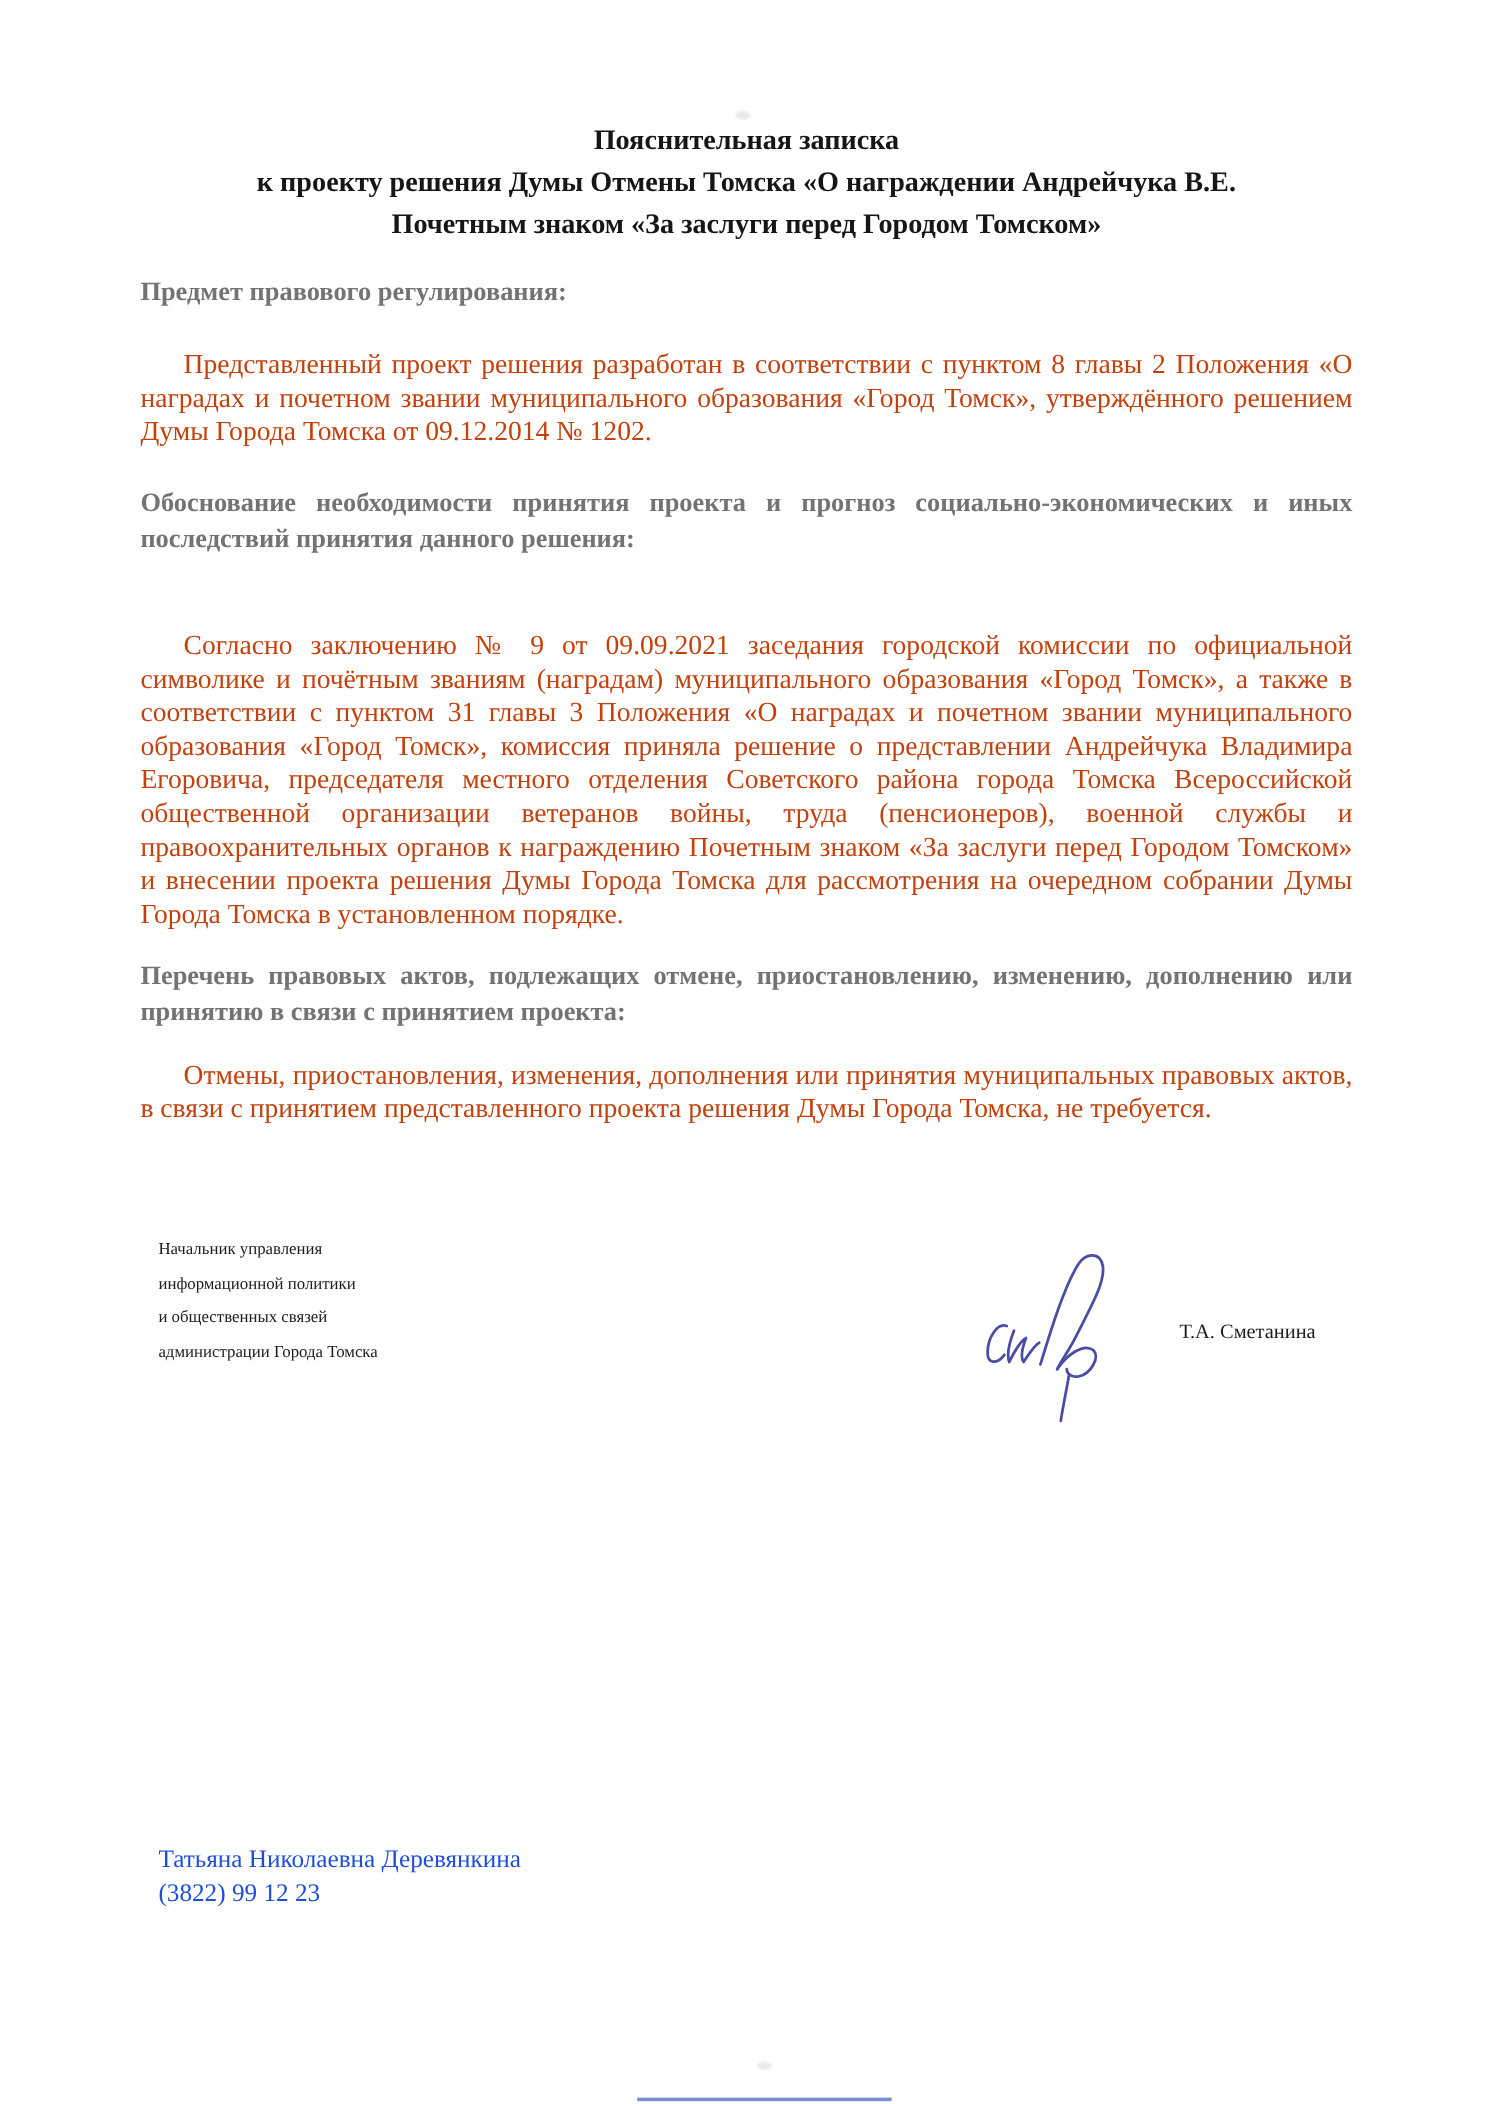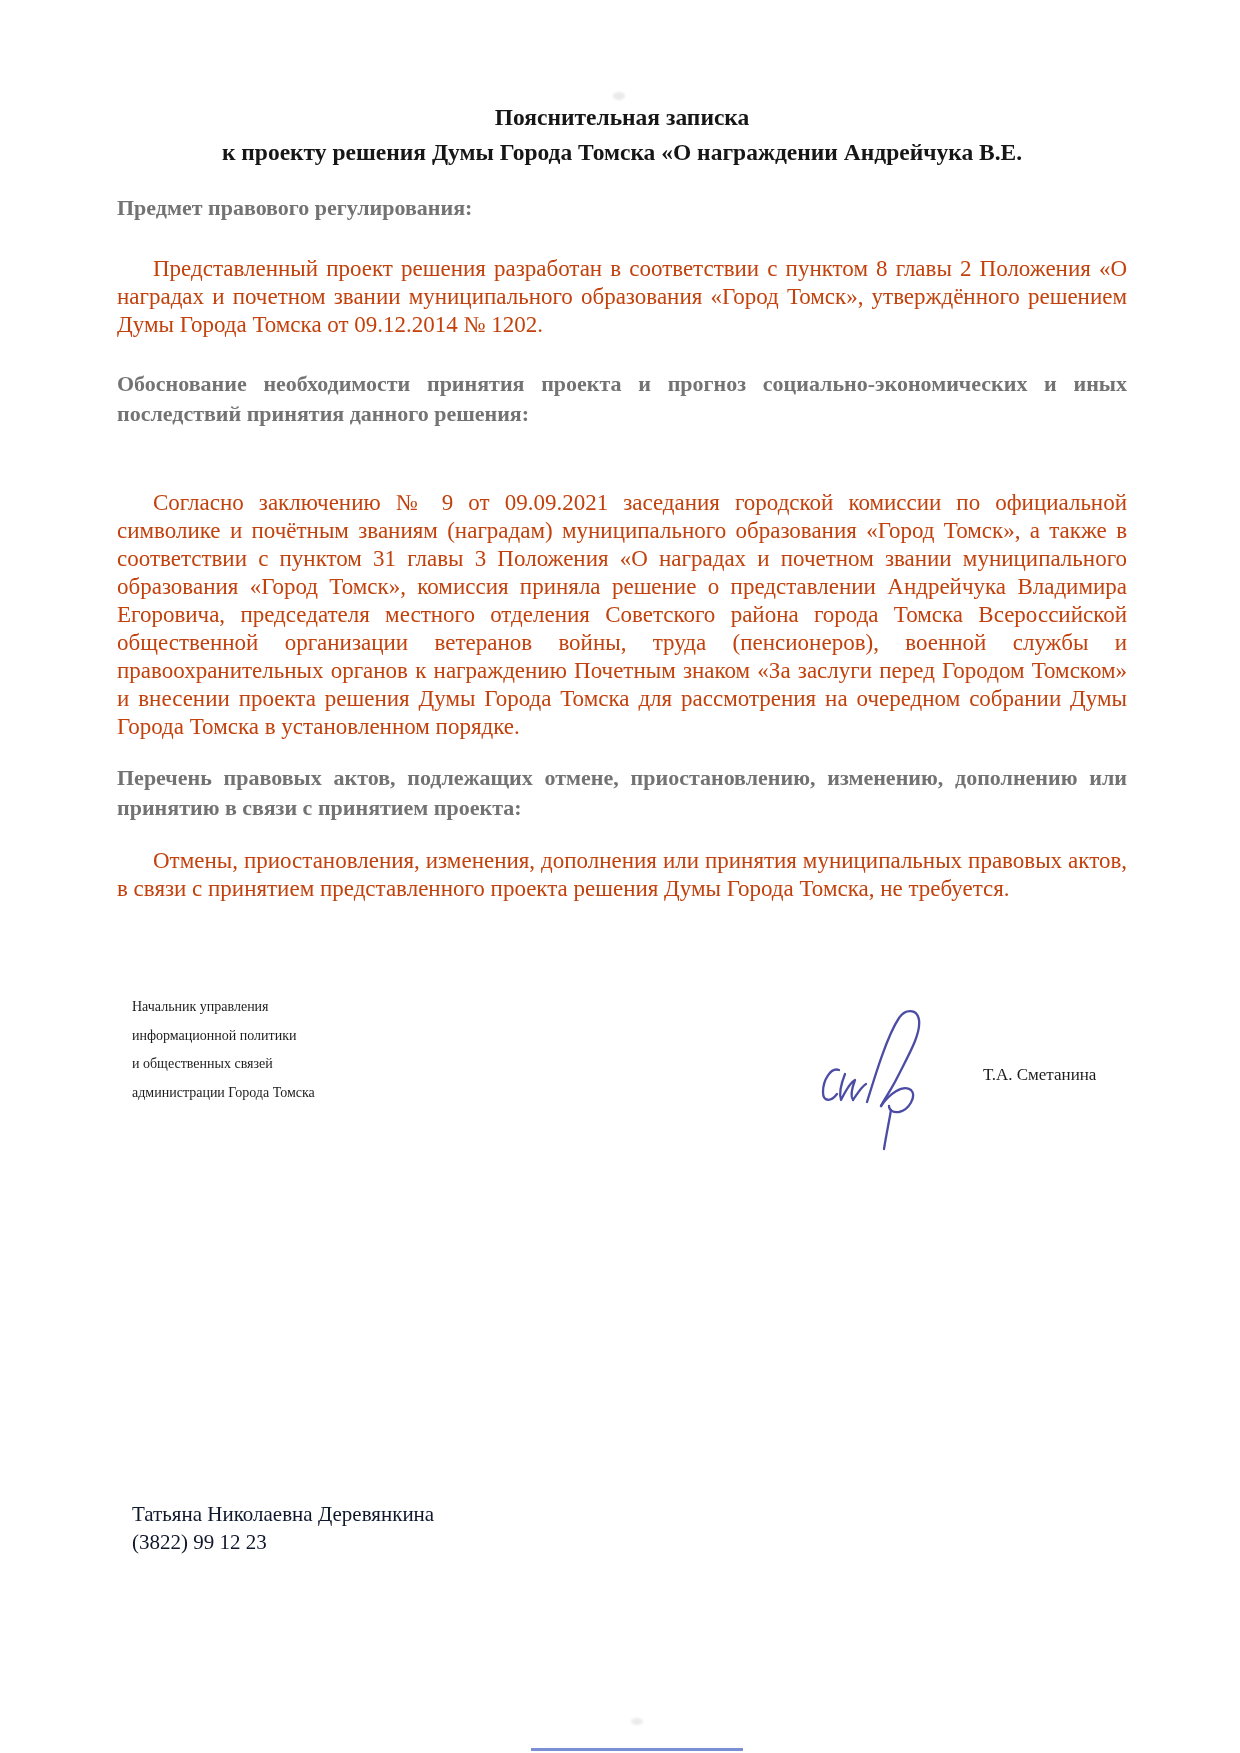--- a/index.html
+++ b/index.html
@@ -76,21 +76,21 @@
     top: 72px;
     font-size: 17px;
     color: #1c1c1c;
     white-space: nowrap;
   }
   .footer-contact {
     margin-top: 393px;
     margin-left: 15px;
     font-size: 21px;
     line-height: 28px;
-    color: #0f172a;
+    color: #1d4ed8;
   }
   .scan-artifact-top {
     position: absolute;
     left: 613px;
     top: 92px;
     width: 12px;
     height: 8px;
     background: #d9d9d9;
     border-radius: 50%;
     opacity: 0.55;
@@ -116,21 +116,22 @@
     background: #7b8fd4;
   }
 </style>
 </head>
 <body>
 
 <div class="page">
 
   <div class="title-block">
     <div>Пояснительная записка</div>
-    <div>к проекту решения Думы Города Томска «О награждении Андрейчука В.Е.</div>
+    <div>к проекту решения Думы Отмены Томска «О награждении Андрейчука В.Е.</div>
+    <div>Почетным знаком «За заслуги перед Городом Томском»</div>
   </div>
 
   <section class="sec-subject">
     <h2 class="heading">Предмет правового регулирования:</h2>
     <p class="para">Представленный проект решения разработан в соответствии с пунктом 8 главы 2 Положения «О наградах и почетном звании муниципального образования «Город Томск», утверждённого решением Думы Города Томска от 09.12.2014 № 1202.</p>
   </section>
 
   <section class="sec-justification">
     <h2 class="heading">Обоснование необходимости принятия проекта и прогноз социально-экономических и иных последствий принятия данного решения:</h2>
     <p class="para">Согласно заключению № 9 от 09.09.2021 заседания городской комиссии по официальной символике и почётным званиям (наградам) муниципального образования «Город Томск», а также в соответствии с пунктом 31 главы 3 Положения «О наградах и почетном звании муниципального образования «Город Томск», комиссия приняла решение о представлении Андрейчука Владимира Егоровича, председателя местного отделения Советского района города Томска Всероссийской общественной организации ветеранов войны, труда (пенсионеров), военной службы и правоохранительных органов к награждению Почетным знаком «За заслуги перед Городом Томском» и внесении проекта решения Думы Города Томска для рассмотрения на очередном собрании Думы Города Томска в установленном порядке.</p>

